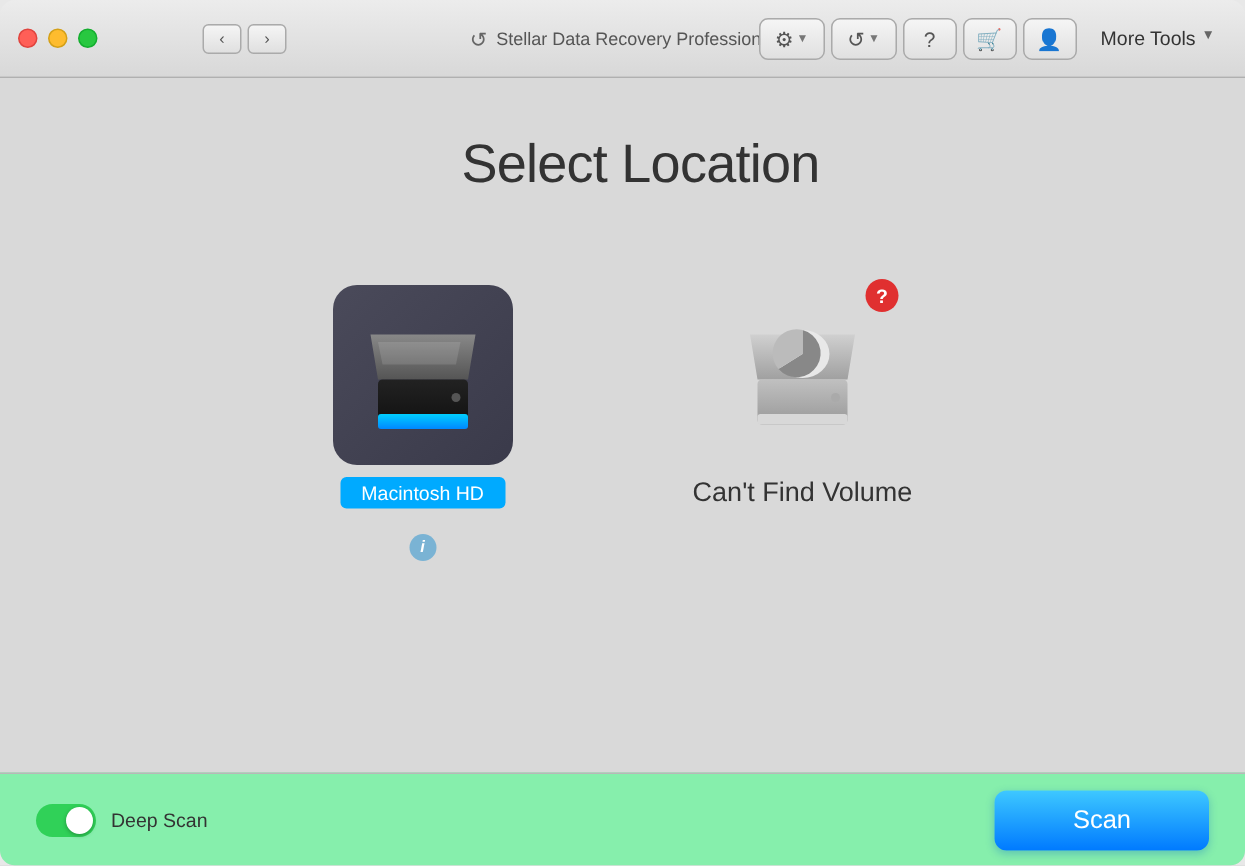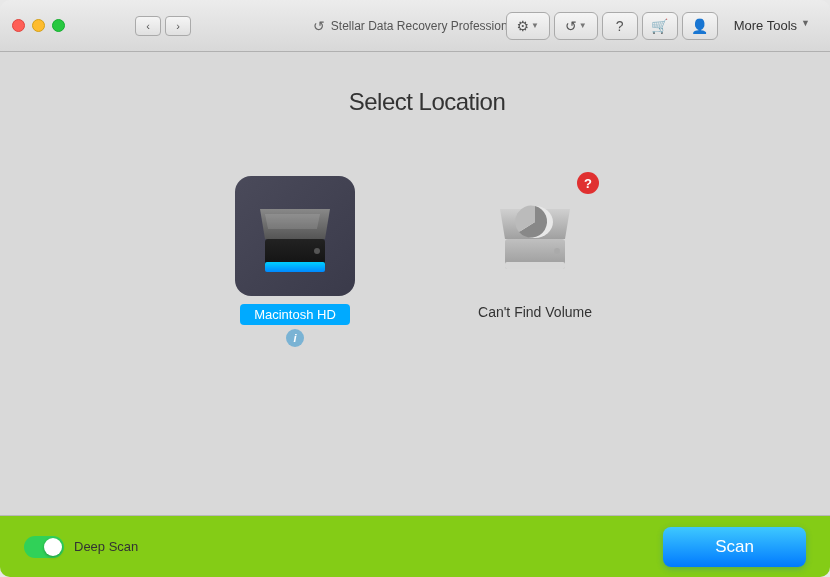--- a/index.html
+++ b/index.html
@@ -124,21 +124,21 @@
       height: calc(577px - 52px);
       background: #d9d9d9;
       display: flex;
       flex-direction: column;
       align-items: center;
       position: relative;
     }
 
     .page-title {
       margin-top: 36px;
-      font-size: 24px;
+      font-size: 36px;
       font-weight: 400;
       color: #333;
       letter-spacing: -0.5px;
       margin-left: 24px;
     }
 
     .drives-container {
       display: flex;
       align-items: flex-start;
       justify-content: center;
@@ -173,34 +173,34 @@
     .hdd-svg {
       width: 100px;
       height: 105px;
     }
 
     .drive-label-container {
       margin-top: 8px;
       display: flex;
       flex-direction: column;
       align-items: center;
-      gap: 4px;
+      gap: 17px;
     }
 
     .drive-label {
       background: #00aaff;
       color: white;
       padding: 3px 14px;
       border-radius: 4px;
       font-size: 13px;
       font-weight: 500;
     }
 
     .drive-label-plain {
-      font-size: 14px;
+      font-size: 18px;
       color: #333;
     }
 
     .info-icon {
       width: 18px;
       height: 18px;
       background: #7ab3d4;
       border-radius: 50%;
       display: flex;
       align-items: center;
@@ -230,21 +230,21 @@
       z-index: 10;
     }
 
     
     .bottom-bar {
       position: absolute;
       bottom: 0;
       left: 0;
       right: 0;
       height: 62px;
-      background: #84cc16;
+      background: #86efac;
       border-top: 1px solid #b8b8b8;
       display: flex;
       align-items: center;
       justify-content: space-between;
       padding: 0 24px;
     }
 
     .deep-scan-container {
       display: flex;
       align-items: center;

